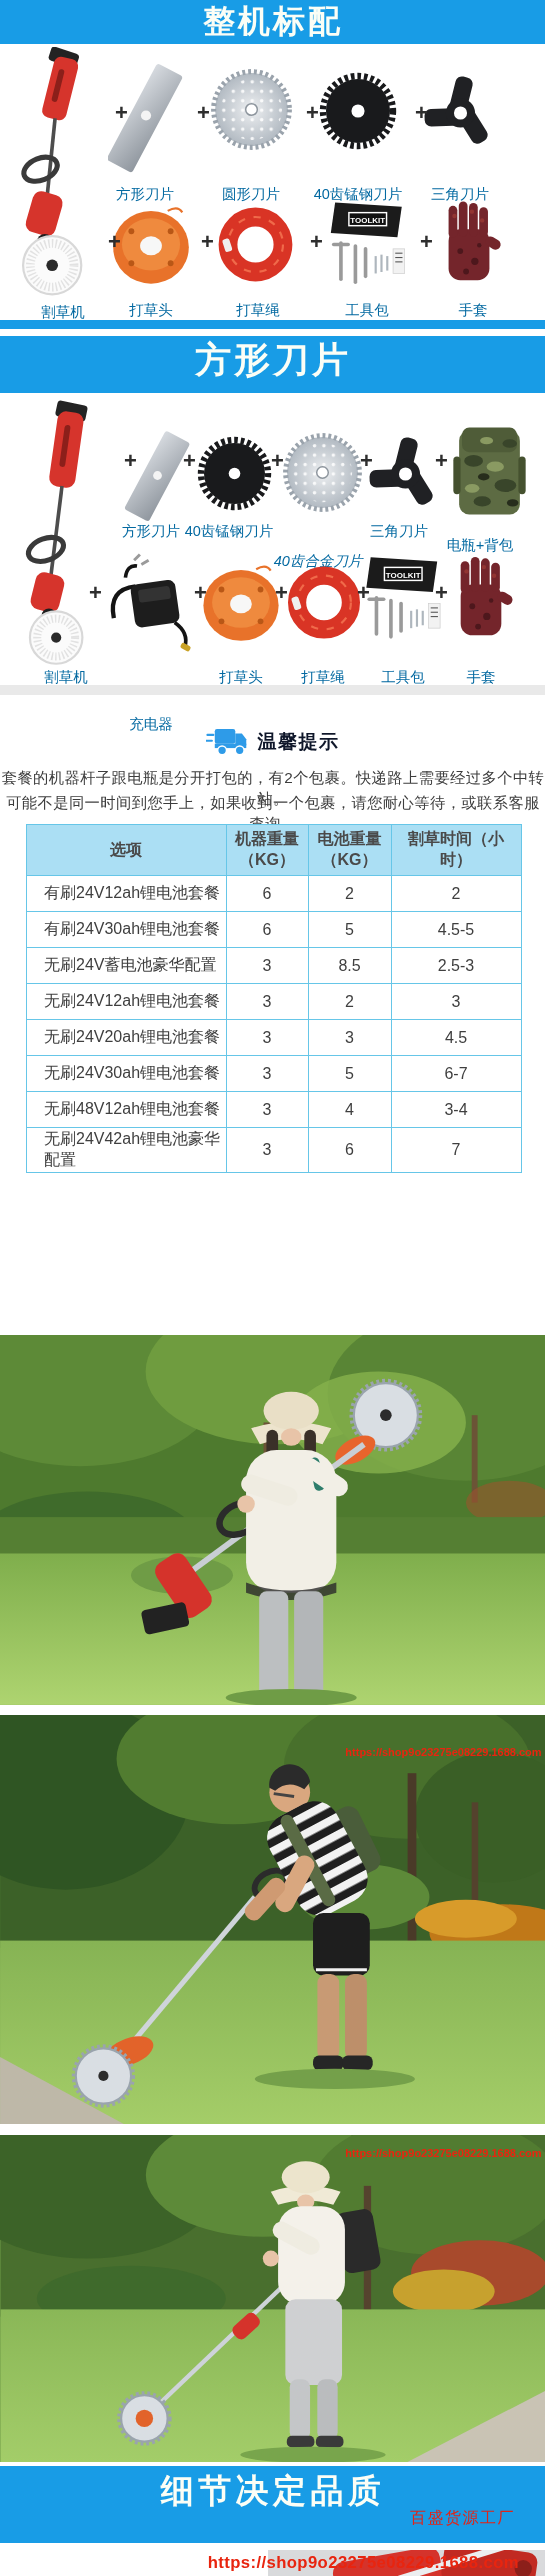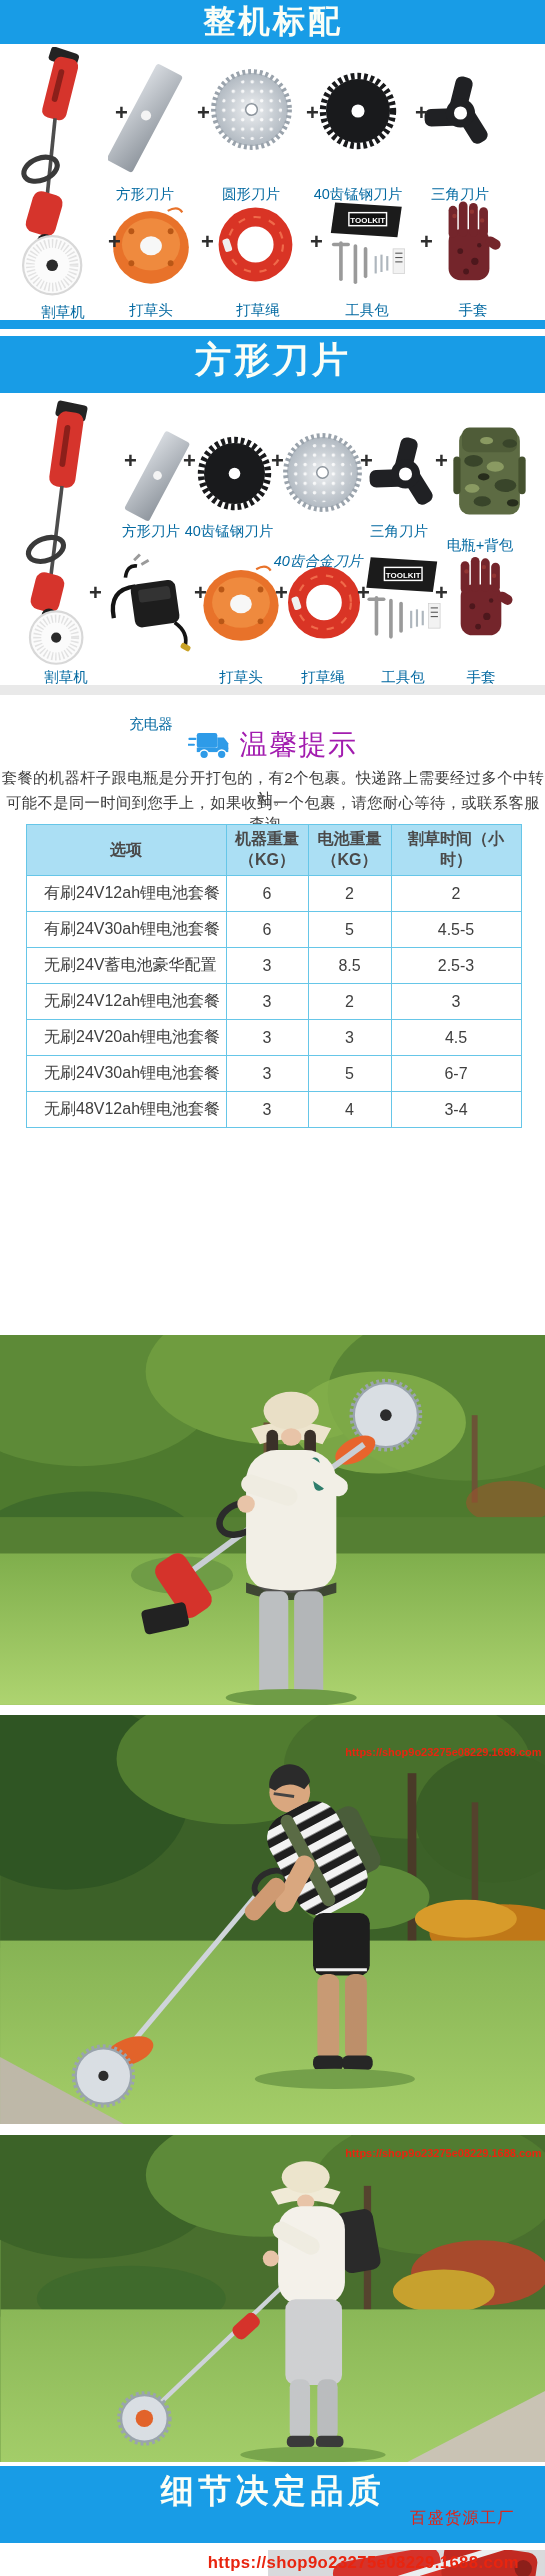--- a/index.html
+++ b/index.html
@@ -12,21 +12,21 @@
   .banner.b2{top:336px;height:57px;font-size:36px;letter-spacing:2.9px;}
   .banner.b3{top:2466px;height:77px;font-size:33px;letter-spacing:4.4px;align-items:flex-start;padding-top:2.9px;box-sizing:border-box;}
   .bluestrip{position:absolute;left:0;top:320px;width:546px;height:8.7px;background:#189ce6;}
   .divider{position:absolute;left:0;top:685px;width:546px;height:10.2px;background:#e9e9e9;}
   
   .item{position:absolute;display:flex;align-items:center;justify-content:center;}
   .lbl{position:absolute;font-size:14.5px;color:#0369a1;text-align:center;width:116px;transform:translateX(-58px);white-space:nowrap;}
   .plus{position:absolute;font-size:22px;font-weight:bold;color:#2e2e2e;line-height:1;}
   
   .tips-title{position:absolute;top:726px;left:0;width:546px;display:flex;align-items:center;justify-content:center;gap:10.2px;}
-  .tips-title span{font-size:28px;font-weight:normal;color:#a21caf;letter-spacing:1.5px;}
+  .tips-title span{font-size:19px;font-weight:bold;color:#0f172a;letter-spacing:1.5px;}
   .tipline{position:absolute;left:0;width:546px;text-align:center;font-size:15.3px;color:#3d3d3d;margin:0;letter-spacing:0.4px;}
   .tip1{top:768px;}  .tip2{top:793px;}
   
   .spec{position:absolute;left:25.5px;top:824px;width:495px;border-collapse:collapse;table-layout:fixed;
         font-size:15.3px;color:#3f3f3f;background:#fff;}
   .spec th,.spec td{border:1.5px solid #66c6e8;}
   .spec th{background:#abdff4;font-weight:bold;font-size:16px;height:48px;color:#4a4a4a;}
   .spec td{height:33px;text-align:center;font-size:16px;}
   .spec td.opt{text-align:left;padding-left:17.5px;}
   
@@ -462,20 +462,26 @@
           <td class="opt">无刷24V30ah锂电池套餐</td>
           <td>3</td>
           <td>5</td>
           <td>6-7</td>
         </tr>
       <tr>
           <td class="opt">无刷48V12ah锂电池套餐</td>
           <td>3</td>
           <td>4</td>
           <td>3-4</td>
+        </tr>
+      <tr>
+          <td class="opt">无刷24V42ah锂电池豪华配置</td>
+          <td>3</td>
+          <td>6</td>
+          <td>7</td>
         </tr>
     </tbody>
   </table>
 
   <div class="photo" style="top:1335px;height:370px;">
     <svg width="546" height="370" viewBox="0 0 750 508">
       <defs>
         <linearGradient id="lawn1" x1="0" y1="0" x2="0" y2="1">
           <stop offset="0" stop-color="#7fae4c"></stop>
             <stop offset="1" stop-color="#aed470"></stop>

